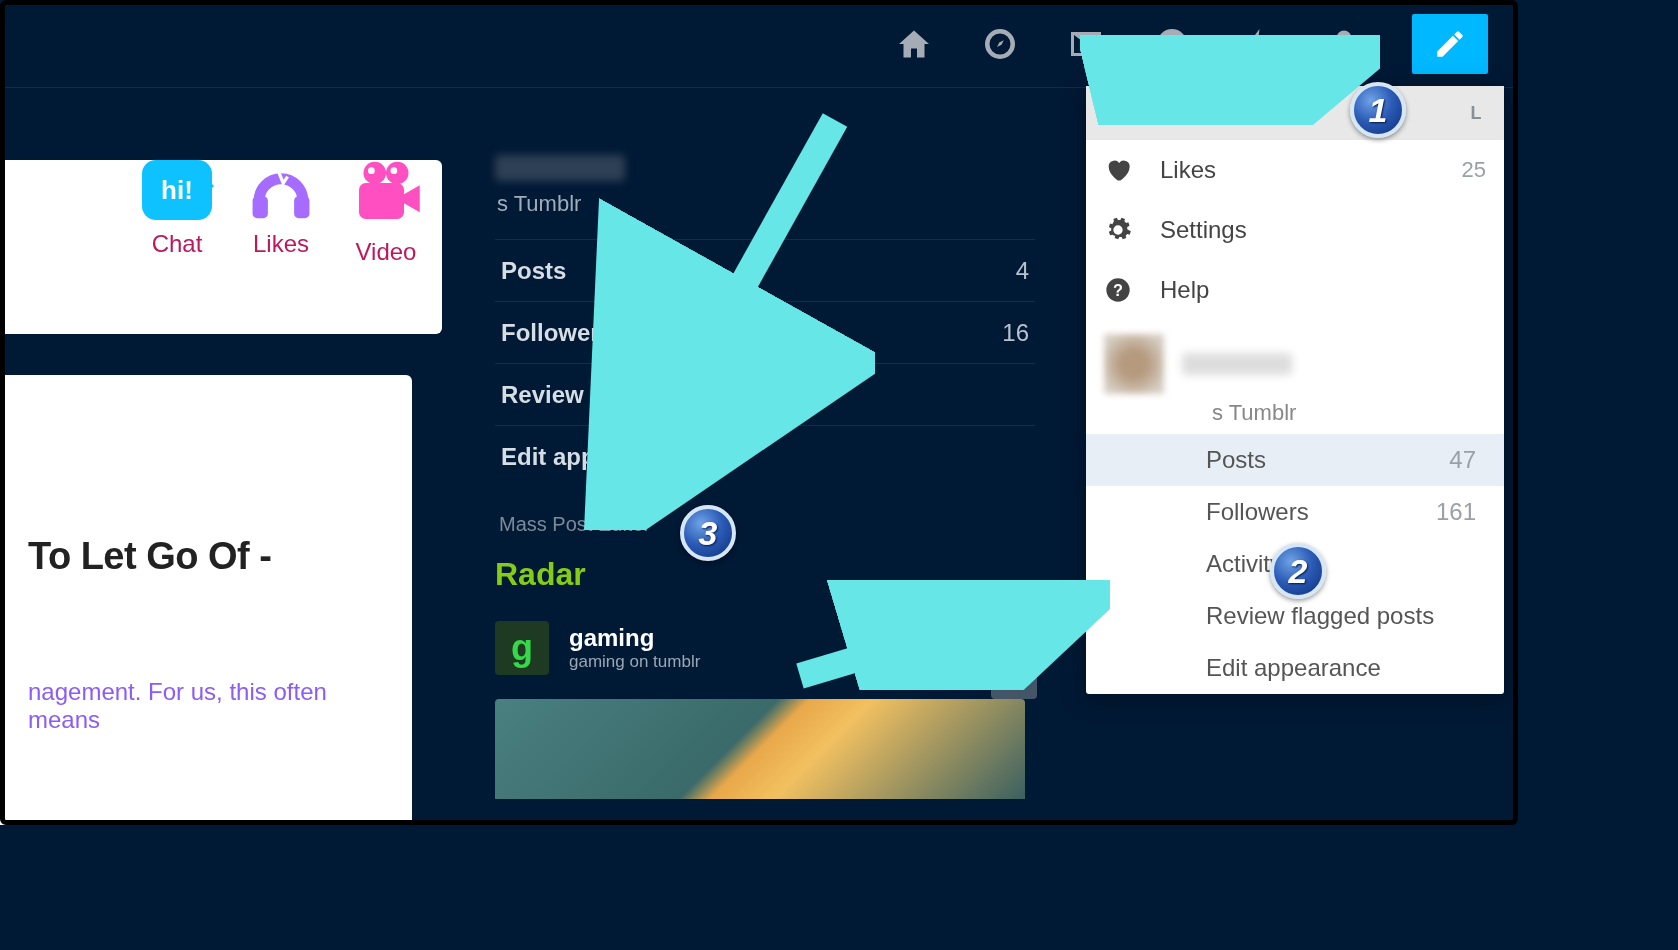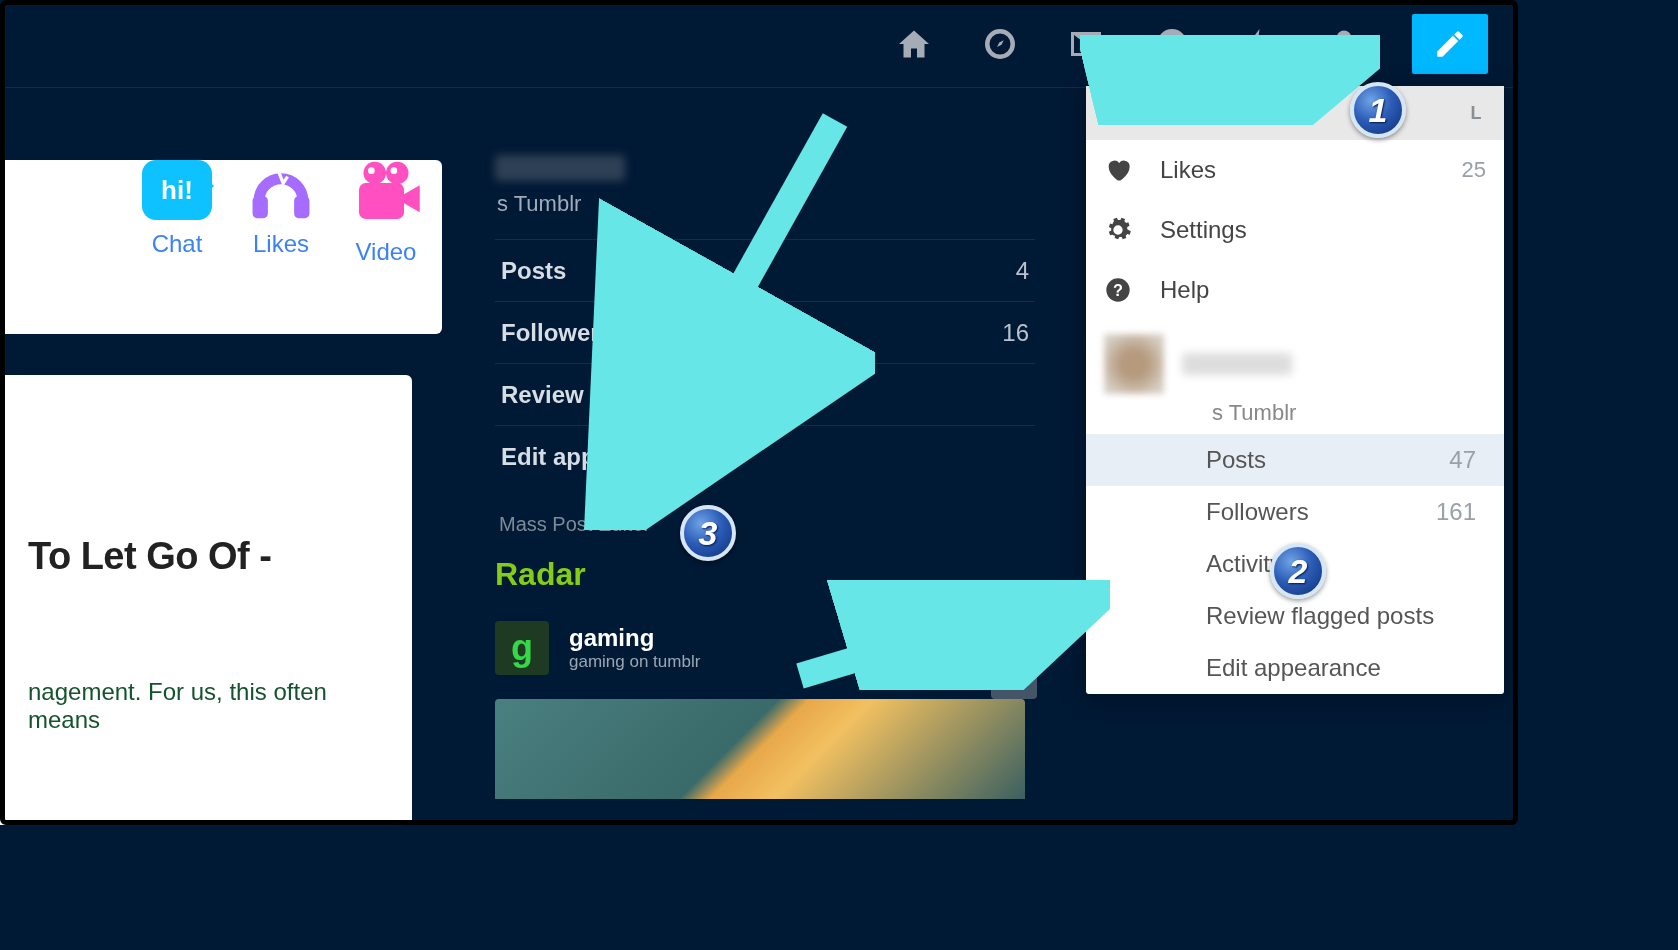--- a/index.html
+++ b/index.html
@@ -8,32 +8,32 @@
 
 .topnav { position:absolute; top:0; left:0; right:0; height:88px; display:flex; justify-content:flex-end; align-items:center; padding-right:30px; gap:50px; border-bottom:1px solid rgba(255,255,255,.08);}
 .nav-icon { width:36px; height:36px; display:flex; align-items:center; justify-content:center; color:#a6acb5; cursor:pointer;}
 .nav-icon svg { width:36px; height:36px; fill:#a6acb5;}
 .compose-btn { width:76px; height:60px; background:#00b8ff; display:flex; align-items:center; justify-content:center; border-radius:2px; cursor:pointer;}
 .compose-btn svg { width:34px; height:34px; fill:#fff; }
 
 
 .post-types { position:absolute; left:0; top:160px; width:442px; height:174px; background:#fff; display:flex; align-items:flex-start; justify-content:flex-end; padding-right:20px; gap:34px; border-radius:0 6px 6px 0;}
 .ptype { display:flex; flex-direction:column; align-items:center; gap:10px; cursor:pointer;}
-.ptype .lbl { font-size:24px; color:#3b82f6; font-weight:500;}
+.ptype .lbl { font-size:24px; color:#be185d; font-weight:500;}
 .chat-bubble { width:70px; height:60px; background:#0dc2ff; border-radius:14px; position:relative; display:flex; align-items:center; justify-content:center; color:#fff; font-size:26px; font-weight:700;}
 .chat-bubble:after { content:""; position:absolute; right:-12px; top:16px; border:10px solid transparent; border-left-color:#0dc2ff;}
 .audio-ico { width:70px; height:60px; position:relative; display:flex; align-items:flex-end; justify-content:center;}
 .audio-ico svg { width:72px; height:65px; }
 .video-ico svg { width:72px; height:64px; }
 .green-sliver { position:absolute; left:0; top:192px; width:14px; height:58px; background:#00cc66; border-radius:0 40px 40px 0;}
 
 
 .content-card { position:absolute; left:0; top:375px; width:412px; height:460px; background:#fff; border-radius:0 6px 0 0; padding:30px 28px; display:flex; flex-direction:column; }
 .content-card h2 { font-size:38px; font-weight:800; color:#222; margin-top:130px; letter-spacing:-.5px;}
-.content-card p { font-size:24px; color:#14532d; margin-top:100px;}
+.content-card p { font-size:24px; color:#8b5cf6; margin-top:100px;}
 
 
 .midcol { position:absolute; left:495px; top:155px; width:540px; }
 .blurbox { width:130px; height:26px; background:#2e4055; filter:blur(4px); margin-bottom:0px; border-radius:3px;}
 .blurname { color:#a0acb9; font-size:22px; margin:10px 0 22px 2px;}
 .mid-row { display:flex; justify-content:space-between; align-items:center; height:62px; border-top:1px solid rgba(255,255,255,.09); color:#d6dde4; font-size:24px; font-weight:600; padding:0 6px; cursor:pointer;}
 .mid-row .cnt { color:#b9c2cc; font-weight:500;}
 .mpe { color:#7d8a97; font-size:20px; margin:26px 0 20px 4px;}
 .radar-h { color:#84cc16; font-size:32px; font-weight:800; margin:20px 0 28px 0;}
 .radar-item { display:flex; align-items:center; gap:20px;}

